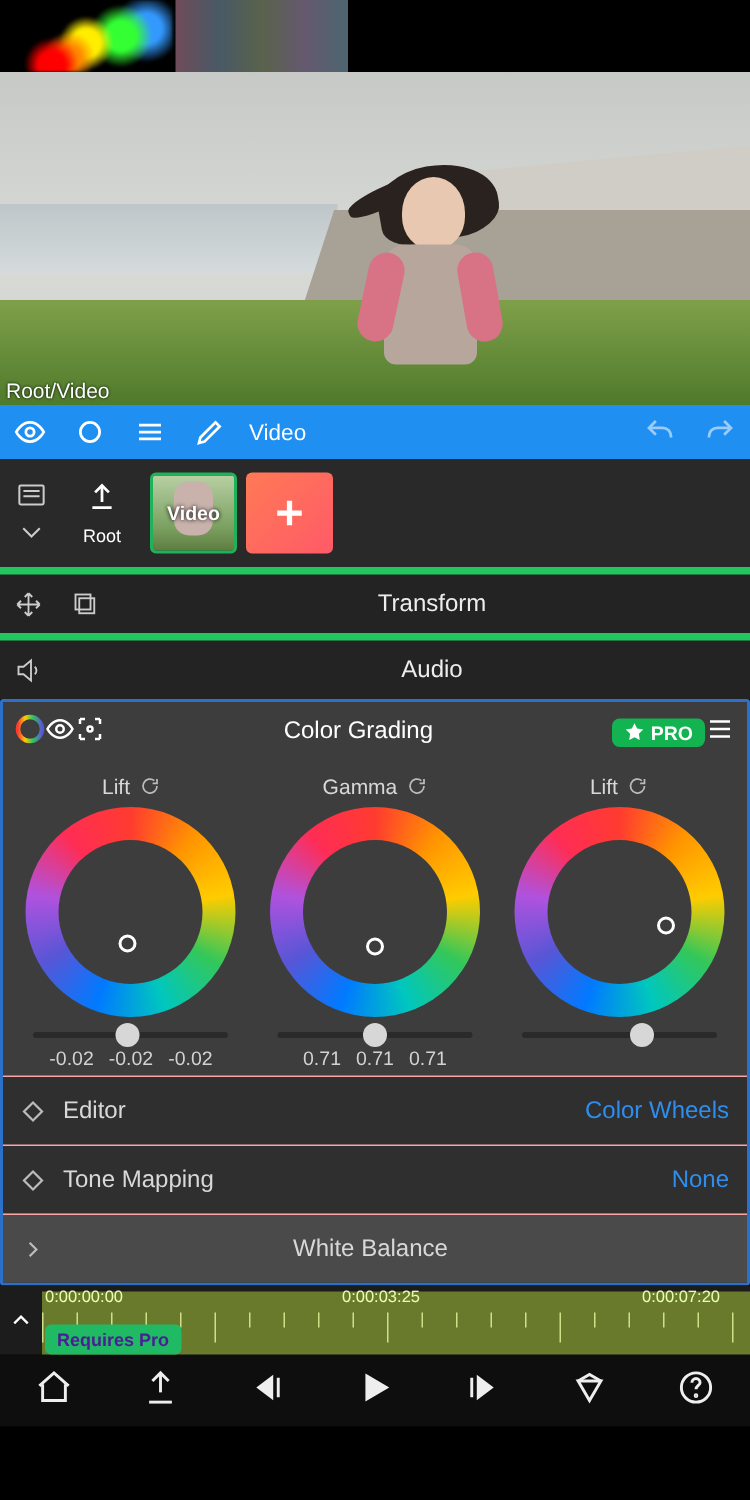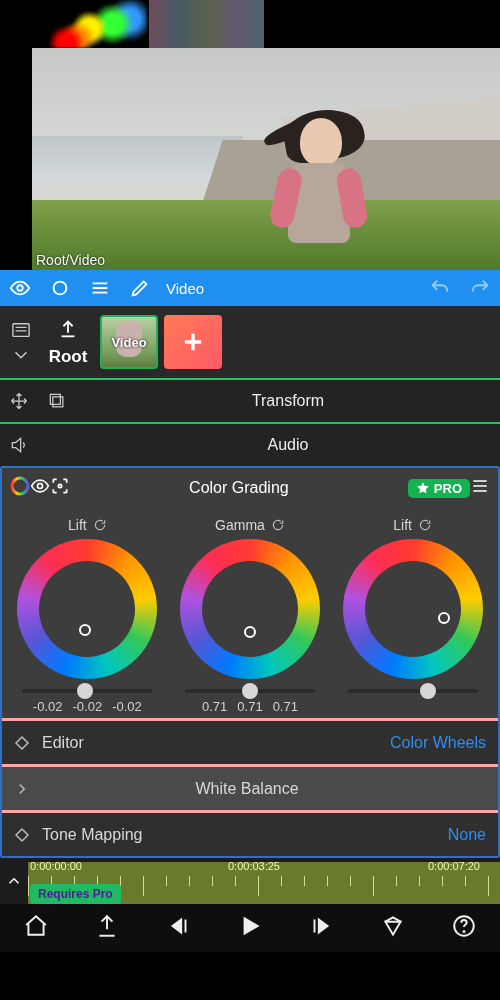--- a/index.html
+++ b/index.html
@@ -1,20 +1,20 @@
 <!DOCTYPE html>
 <html><head>
 <meta charset="utf-8">
 <style>
   * { box-sizing: border-box; margin: 0; padding: 0; }
   html, body { width: 500px; height: 1000px; background: #000; font-family: -apple-system, Helvetica, Arial, sans-serif; color: #fff; overflow: hidden; }
   body { display: flex; flex-direction: column; }
 
   
-  .preview { position: relative; height: 270px; background: #000; margin-left: 32px; }
+  .preview { position: relative; height: 270px; background: #000; }
   .scopes { display: flex; height: 48px; }
   .scope { width: 115px; height: 48px; margin-right: 2px; background: #111; position: relative; overflow: hidden; }
   .scope.waveform {
     background:
       radial-gradient(circle at 30% 90%, #ff0000 0 10%, transparent 20%),
       radial-gradient(circle at 40% 80%, #ff8800 0 10%, transparent 22%),
       radial-gradient(circle at 50% 60%, #ffee00 0 15%, transparent 28%),
       radial-gradient(circle at 70% 50%, #33ff33 0 12%, transparent 25%),
       radial-gradient(circle at 85% 40%, #3399ff 0 10%, transparent 22%),
       #000;
@@ -48,30 +48,30 @@
   .bluebar .blabel { color:#fff; font-size:15px; margin-left:6px; }
   .bluebar .spacer { flex:1; }
   .bluebar .dim svg { opacity:.55; }
 
   
   .cliprow { display:flex; align-items:center; height:72px; background:#2a2929; padding:0 6px; gap:6px;}
   .stackbtn { width:30px; display:flex; flex-direction:column; align-items:center; gap:6px; }
   .stackbtn svg { width:22px; height:18px; stroke:#ccc; fill:none; stroke-width:1.5;}
   .rootbtn { width:52px; text-align:center; }
   .rootbtn svg { width:26px; height:22px; stroke:#fff; fill:none; stroke-width:2; }
-  .rootbtn .t { font-size:17px; margin-top:3px; font-weight:700; }
+  .rootbtn .t { font-size:12px; margin-top:3px; font-weight:400; }
   .thumb { width:58px; height:54px; border-radius:4px; position:relative; overflow:hidden; }
   .thumb.video { background:linear-gradient(#b8cfa3,#7aa060 70%,#5e7d40); border:2px solid #1fb25a;}
   .thumb.video::before{content:"";position:absolute;left:14px;top:4px;width:26px;height:36px;background:#c9b2ac;border-radius:10px;}
   .thumb .tlabel{position:absolute;left:0;right:0;top:50%;transform:translateY(-50%);text-align:center;font-size:13px;font-weight:700;color:#fff;text-shadow:0 0 3px #000;}
   .thumb.add { background:linear-gradient(135deg,#ff7a55,#ff5a68); display:flex; align-items:center; justify-content:center; }
   .thumb.add svg { width:28px; height:28px; stroke:#fff; stroke-width:3; }
 
   
-  .proprow { display:flex; align-items:center; height:44px; background:#232323; border-top:2px solid #22c55e;}
+  .proprow { display:flex; align-items:center; height:44px; background:#232323; border-top:5px solid #22c55e;}
   .proprow .picon { width:30px; display:flex; justify-content:center; margin:0 4px;}
   .proprow .picon svg { width:20px; height:20px; stroke:#ccc; fill:none; stroke-width:1.5;}
   .proprow .ptext { flex:1; text-align:center; font-size:16px; color:#eeecec;}
 
   
   .cg { background:#3d3d3d; border:2px solid #2b70c9; border-radius:2px; margin:0; }
   .cg-head { display:flex; align-items:center; height:40px; padding:0 8px; }
   .cg-head .hicon svg { width:20px; height:20px; }
   .cg-head .title { flex:1; text-align:center; font-size:16px; color:#fff;}
   .pro-badge { display:flex; align-items:center; gap:4px; background:#14b351; padding:2px 8px; border-radius:5px; font-size:13px; font-weight:700;}
@@ -87,21 +87,21 @@
       #ff3b30,#ff9500,#ffcc00,#34c759,#00c7be,#007aff,#5856d6,#af52de,#ff2d55,#ff3b30);
     display:flex; align-items:center; justify-content:center;
   }
   .ring::after{content:"";position:absolute;inset:22px;border-radius:50%;background:#3d3d3d;}
   .ring .dot { position:absolute; width:12px; height:12px; border:2px solid #fff; border-radius:50%; z-index:2;}
   .slider { margin:10px auto 6px; width:130px; height:4px; background:#2a2a2a; border-radius:2px; position:relative;}
   .slider .knob { position:absolute; top:50%; transform:translate(-50%,-50%); width:16px; height:16px; background:#d7d7d7; border-radius:50%;}
   .vals { display:flex; justify-content:center; gap:10px; font-size:13px; color:#d2d2d2; }
 
   .cg-list { background:#2f2f2f; }
-  .cg-item { display:flex; align-items:center; height:46px; padding:0 12px 0 6px; border-top:3px solid #fca5a5;}
+  .cg-item { display:flex; align-items:center; height:46px; padding:0 12px 0 6px; border-top:1px solid #fca5a5;}
   .cg-item .iicon{width:28px;display:flex;justify-content:center;}
   .cg-item .iicon svg{width:18px;height:18px;stroke:#bbb;fill:none;stroke-width:2;}
   .cg-item .ilabel { font-size:16px; color:#d8d8d8; margin-left:6px;}
   .cg-item .ival { margin-left:auto; font-size:16px; color:#2e8ef0;}
   .cg-item.center { justify-content:center; color:#d8d8d8; font-size:16px; background:#4a4a4a;}
   .cg-item.center-wrap{position:relative;}
 
   
   .timeline { height:46px; background:#1c1c1c; position:relative; display:flex; align-items:flex-end;}
   .tl-caret { width:28px; height:100%; display:flex; align-items:center; justify-content:center;}
@@ -316,36 +316,36 @@
   <div class="cg-list">
     <div class="cg-item">
       <div class="iicon">
           <svg viewBox="0 0 24 24">
             <path d="M12 4l8 8-8 8-8-8 8-8z"></path>
           </svg>
         </div>
       <div class="ilabel">Editor</div>
       <div class="ival">Color Wheels</div>
     </div>
-    <div class="cg-item center center-wrap">
-      <div class="iicon" style="position:absolute;left:6px;">
-          <svg viewBox="0 0 24 24">
-            <path d="M9 6l6 6-6 6"></path>
-          </svg>
-        </div>
-      <span>White Balance</span>
-    </div>
     <div class="cg-item">
       <div class="iicon">
           <svg viewBox="0 0 24 24">
             <path d="M12 4l8 8-8 8-8-8 8-8z"></path>
           </svg>
         </div>
       <div class="ilabel">Tone Mapping</div>
       <div class="ival">None</div>
+    </div>
+    <div class="cg-item center center-wrap">
+      <div class="iicon" style="position:absolute;left:6px;">
+          <svg viewBox="0 0 24 24">
+            <path d="M9 6l6 6-6 6"></path>
+          </svg>
+        </div>
+      <span>White Balance</span>
     </div>
   </div>
 </div>
 
 <div class="timeline">
   <div class="tl-caret">
       <svg viewBox="0 0 24 24">
         <path d="M6 15l6-6 6 6"></path>
       </svg>
     </div>

